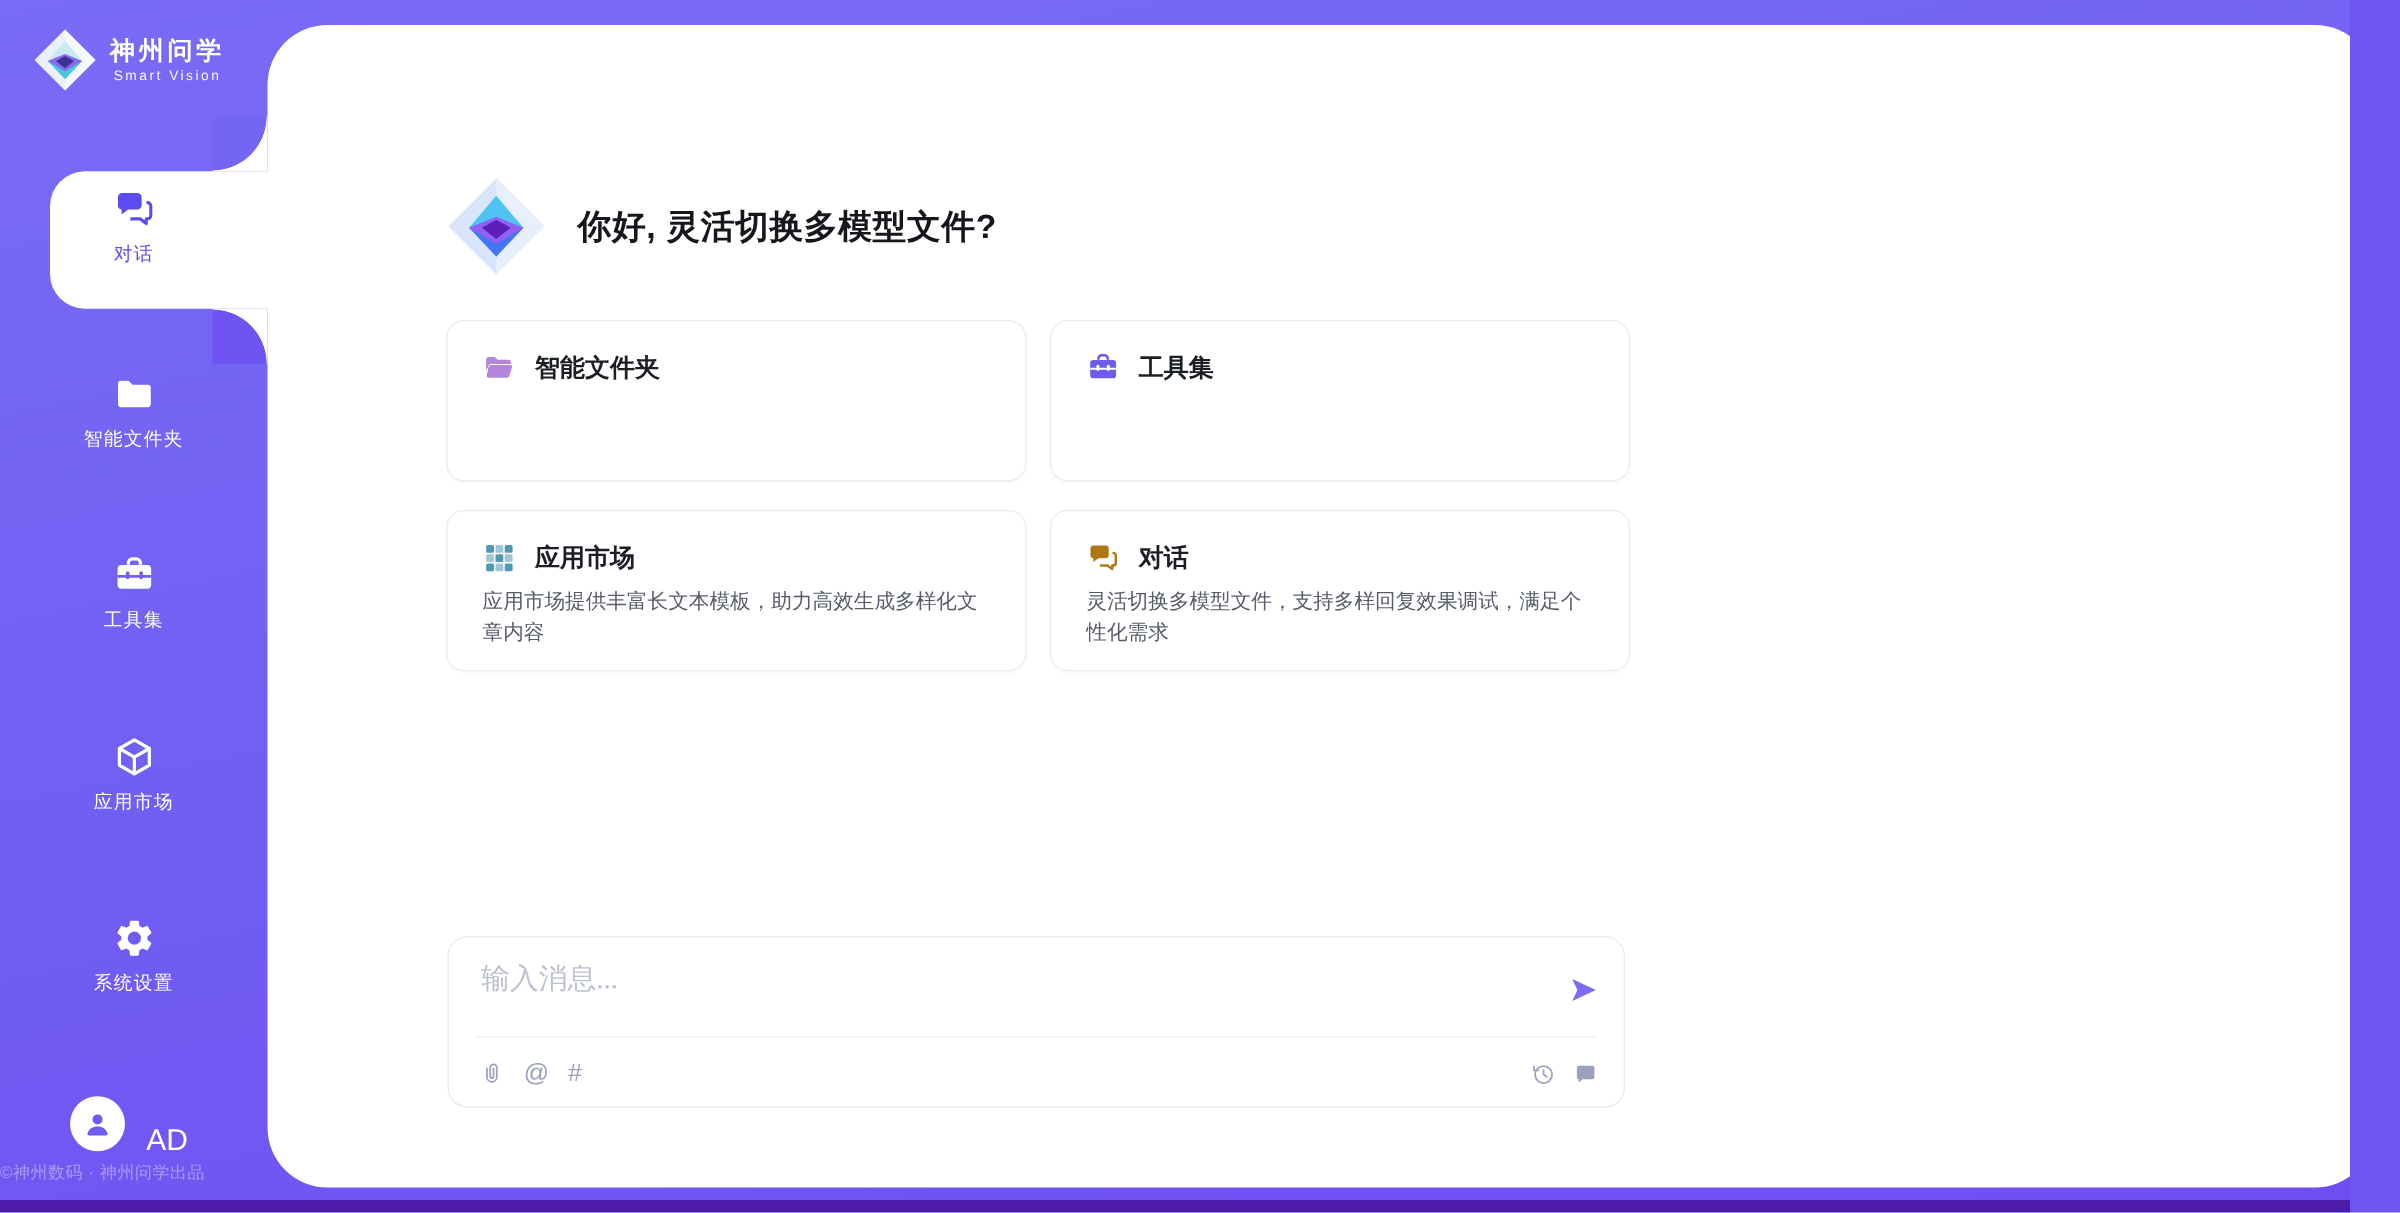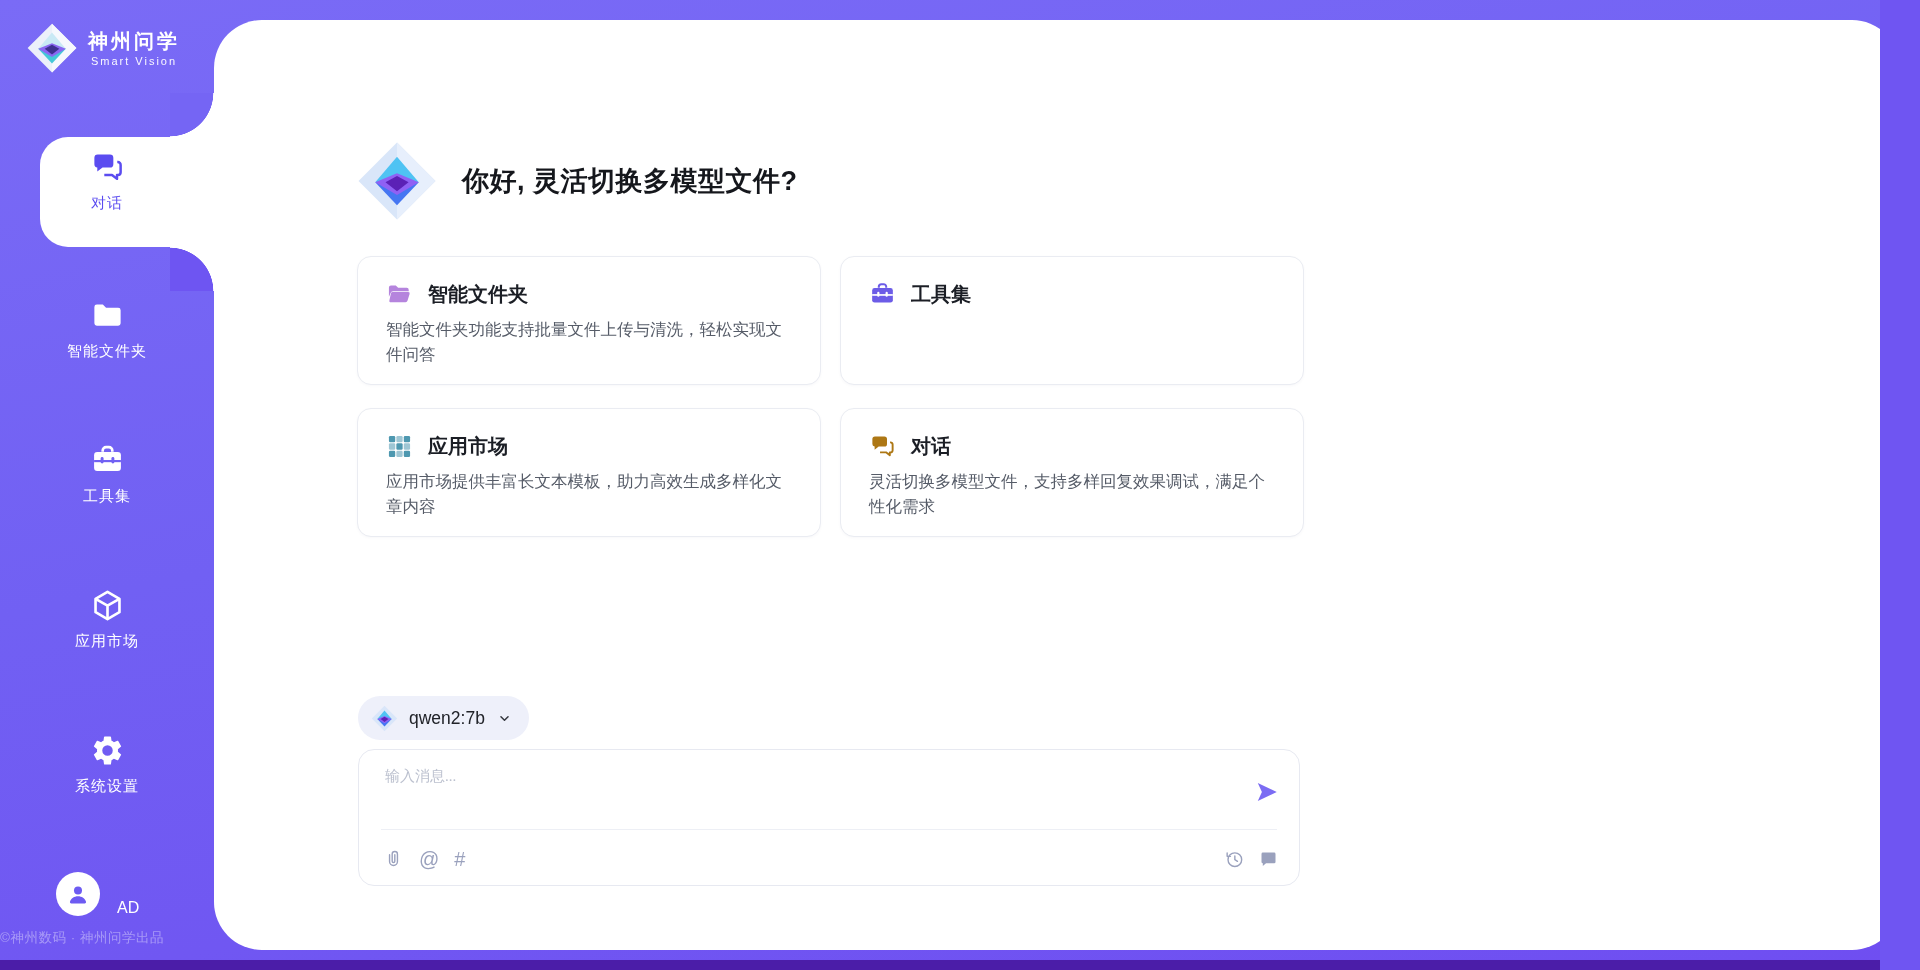--- a/index.html
+++ b/index.html
@@ -39,21 +39,21 @@
     align-items:center; gap:9px; color:#ffffff; cursor:pointer; }
   .nav-item .nav-ic{ width:35px; height:35px; }
   .nav-item .label{ font-size:15px; letter-spacing:1px; }
   .nav-item.active{ color:#5b4cf0; }
   .ni-1{ top:150px; } .ni-2{ top:298px; } .ni-3{ top:443px; } .ni-4{ top:588px; } .ni-5{ top:733px; }
 
   .user-row{ position:absolute; left:56px; top:870px; display:flex; align-items:center; gap:17px; cursor:pointer; }
   .avatar{ width:44px; height:44px; border-radius:50%; background:#ffffff;
     display:flex; align-items:center; justify-content:center; }
   .avatar svg{ width:26px; height:26px; }
-  .user-name{ color:#fff; font-size:16px;margin-top:29px; }
+  .user-name{ color:#fff; font-size:24px;margin-top:29px; }
   .sidebar-footer{ position:absolute; left:0; top:929px; width:214px; 
     color:rgba(255,255,255,.38); font-size:13.5px; letter-spacing:.5px; }
 
   
   .greeting{ position:absolute; left:356px; top:140px; display:flex; align-items:center; gap:24px; }
   .greet-diamond{ width:82px; height:82px; }
   .greeting-text{ font-size:27px; font-weight:700; color:#15171c; letter-spacing:.5px; }
 
   
   .cards{ position:absolute; left:357px; top:256px; display:grid;
@@ -72,21 +72,21 @@
   .model-pill .mini-diamond{ width:27px; height:27px; }
   .model-name{ font-size:17.5px; color:#212329; }
   .chev{ width:17px; height:17px; }
 
   
   .composer{ position:absolute; left:358px; top:749px; width:942px; height:137px;
     background:#fff; border:1.5px solid #e7e9f1; border-radius:16px; }
   .composer textarea{
     position:absolute; left:24px; top:15px; width:850px; height:56px;
     border:none; outline:none; resize:none; background:transparent;
-    font-family:Liberation Serif, serif; font-size:15px; color:#7f1d1d; }
+    font-family:Liberation Serif, serif; font-size:23px; color:#7f1d1d; }
   .composer textarea::placeholder{ color:#bcc1cf; }
   .send-btn{ position:absolute; right:19px; top:29px; width:26px; height:26px; cursor:pointer; }
   .composer-divider{ position:absolute; left:22px; right:22px; top:79px; height:1px; background:#edeff5; }
   .composer-tools{ position:absolute; left:24px; right:20px; top:93px; height:32px;
     display:flex; align-items:center; gap:15px; color:#9aa1bd; }
   .tool-ic{ width:21px; height:21px; cursor:pointer; color:#9aa1bd; }
   .tool-glyph{ font-size:20px; line-height:1; cursor:pointer; color:#9aa1bd; }
   .tools-right{ margin-left:auto; display:flex; align-items:center; gap:13px; }
 </style>
 </head>
@@ -192,21 +192,20 @@
     <div class="card">
       <div class="card-head">
         <svg viewBox="0 0 24 24">
           <g fill="#b584dd">
             <path d="M2.6 5.8A1.8 1.8 0 0 1 4.4 4h4.3l2.1 2.1h7.6a1.8 1.8 0 0 1 1.8 1.8v1.2H6.3a2.4 2.4 0 0 0-2.3 1.7L2.6 14z"></path>
             <path d="M4.4 10.9a1.6 1.6 0 0 1 1.5-1.1h13.8a1.3 1.3 0 0 1 1.25 1.7l-1.85 6.1a1.8 1.8 0 0 1-1.7 1.3H4.5A1.5 1.5 0 0 1 3.05 17z"></path>
           </g>
         </svg>
         <span class="card-title">智能文件夹</span>
       </div>
-      <div class="card-desc">智能文件夹功能支持批量文件上传与清洗，轻松实现文件问答</div>
     </div>
 
     <div class="card">
       <div class="card-head">
         <svg viewBox="0 0 24 24">
           <path fill="none" stroke="#6c5ce7" stroke-width="1.8" d="M8.7 6V5.1a2.3 2.3 0 0 1 2.3-2.3h2a2.3 2.3 0 0 1 2.3 2.3V6"></path>
           <rect x="2.8" y="6.2" width="18.4" height="13" rx="2.2" fill="#6c5ce7"></rect>
           <path stroke="#ffffff" stroke-width="1.5" fill="none" d="M2.8 12.4h18.4"></path>
           <rect x="7.3" y="9.6" width="2" height="4.4" rx="1" fill="#ffffff"></rect>
           <rect x="14.7" y="9.6" width="2" height="4.4" rx="1" fill="#ffffff"></rect>
@@ -240,33 +239,20 @@
         <svg viewBox="0 0 24 24">
           <path fill="#ad7714" d="M3 5.3A2.3 2.3 0 0 1 5.3 3h8.4A2.3 2.3 0 0 1 16 5.3v4.4a2.3 2.3 0 0 1-2.3 2.3H8.6L5 14.8v-2.8A2.3 2.3 0 0 1 3 9.7z"></path>
           <path fill="none" stroke="#ad7714" stroke-width="1.7" stroke-linejoin="round" d="M18.7 8.3h.4A1.9 1.9 0 0 1 21 10.2v5.1a1.9 1.9 0 0 1-1.9 1.9h-.6v2.6l-3.4-2.6H9.8"></path>
         </svg>
         <span class="card-title">对话</span>
       </div>
       <div class="card-desc">灵活切换多模型文件，支持多样回复效果调试，满足个性化需求</div>
     </div>
   </div>
 
-  <div class="model-pill">
-    <svg class="mini-diamond" viewBox="0 0 64 64">
-      <polygon points="32,2 62,32 32,62 2,32" fill="#d9e6f9"></polygon>
-      <polygon points="32,13 49,33 15,33" fill="#4fc3f3"></polygon>
-      <polygon points="15,33 49,33 32,51" fill="#4576f2"></polygon>
-      <polygon points="15,33 32,26 49,33 32,43" fill="#9061f4"></polygon>
-      <polygon points="23,33 32,28 41,33 32,40" fill="#5b21b6"></polygon>
-    </svg>
-    <span class="model-name">qwen2:7b</span>
-    <svg class="chev" viewBox="0 0 24 24">
-      <path fill="none" stroke="#34373e" stroke-width="2.1" stroke-linecap="round" stroke-linejoin="round" d="M7 9.5l5 5 5-5"></path>
-    </svg>
-  </div>
 
   <div class="composer">
     <textarea placeholder="输入消息..." style=""></textarea>
 
     <svg class="send-btn" viewBox="0 0 24 24">
       <path fill="#7b6cf3" d="M3.5 3.8L21 12 3.5 20.2l3.8-8.2z"></path>
     </svg>
 
     <div class="composer-divider"></div>
 

